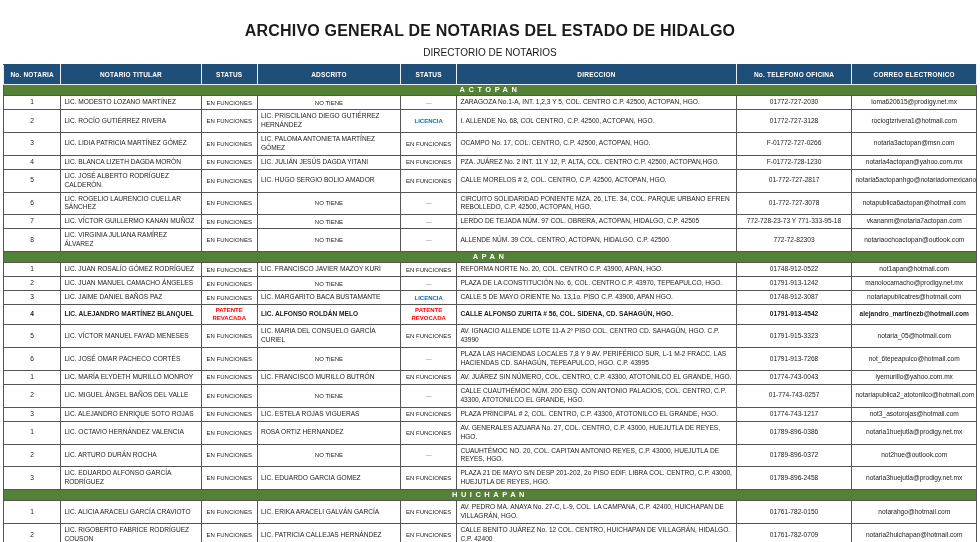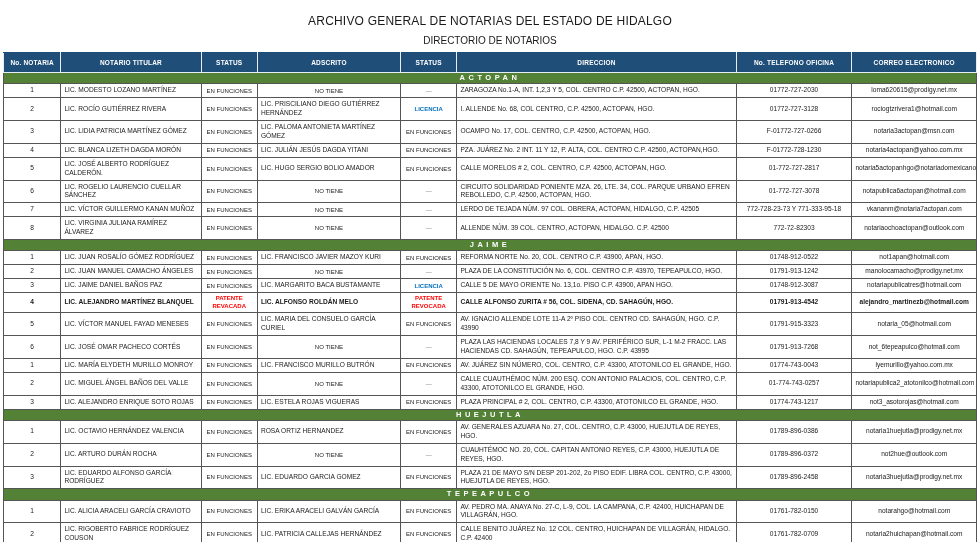--- a/index.html
+++ b/index.html
@@ -1,20 +1,20 @@
 <!DOCTYPE html>
 <html style="--header-bg: #1F4E79; --section-bg: #538135; --licencia-color: #0070C0; --revoked-color: #FF0000;"><head>
 <meta charset="utf-8">
 <style>
   * { box-sizing: border-box; margin: 0; padding: 0; }
   html, body { width: 980px; background: #fff; font-family: "Liberation Sans", sans-serif; }
   body { height: 542px; overflow: hidden; }
   .page { padding: 6px 3px 0 3px; }
   .title-block { text-align: center; margin-bottom: 4px; }
-  .page-title { font-size: 12px; font-weight: normal; color: #1a1a1a; letter-spacing: 0.2px; margin-top: 8px; }
+  .page-title { font-size: 16px; font-weight: bold; color: #1a1a1a; letter-spacing: 0.2px; margin-top: 16px; }
   .page-subtitle { font-size: 10px; font-weight: normal; color: #1a1a1a; margin-top: 7px; margin-bottom: 6px; }
   table.directory { width: 100%; border-collapse: collapse; table-layout: fixed; }
   table.directory col.c-num   { width: 5.9%; }
   table.directory col.c-tit   { width: 14.4%; }
   table.directory col.c-st1   { width: 5.8%; }
   table.directory col.c-ads   { width: 14.7%; }
   table.directory col.c-st2   { width: 5.8%; }
   table.directory col.c-dir   { width: 28.7%; }
   table.directory col.c-tel   { width: 11.9%; }
   table.directory col.c-mail  { width: 12.8%; }
@@ -152,21 +152,21 @@
           <td class="col-num">8</td>
           <td class="col-titular">LIC. VIRGINIA JULIANA RAMÍREZ ÁLVAREZ</td>
           <td class="col-status st-normal">EN FUNCIONES</td>
           <td class="col-status c-center">NO TIENE</td>
           <td class="col-status st-dash">—</td>
           <td class="col-direccion">ALLENDE NÚM. 39 COL. CENTRO, ACTOPAN, HIDALGO.  C.P. 42500</td>
           <td class="col-telefono">772-72-82303</td>
           <td class="col-correo">notariaochoactopan@outlook.com</td>
         </tr>
         <tr class="section-row">
-          <td colspan="8">JAIME</td>
+          <td colspan="8">APAN</td>
         </tr>
         <tr>
           <td class="col-num">1</td>
           <td class="col-titular">LIC. JUAN ROSALÍO GÓMEZ RODRÍGUEZ</td>
           <td class="col-status st-normal">EN FUNCIONES</td>
           <td class="col-adscrito-name">LIC. FRANCISCO JAVIER MAZOY KURI</td>
           <td class="col-status st-normal">EN FUNCIONES</td>
           <td class="col-direccion">REFORMA NORTE  No. 20, COL. CENTRO C.P. 43900, APAN, HGO.</td>
           <td class="col-telefono">01748-912-0522</td>
           <td class="col-correo">not1apan@hotmail.com</td>
@@ -244,23 +244,20 @@
         <tr>
           <td class="col-num">3</td>
           <td class="col-titular">LIC. ALEJANDRO ENRIQUE SOTO ROJAS</td>
           <td class="col-status st-normal">EN FUNCIONES</td>
           <td class="col-adscrito-name">LIC. ESTELA ROJAS VIGUERAS</td>
           <td class="col-status st-normal">EN FUNCIONES</td>
           <td class="col-direccion">PLAZA PRINCIPAL # 2, COL. CENTRO, C.P. 43300, ATOTONILCO EL GRANDE, HGO.</td>
           <td class="col-telefono">01774-743-1217</td>
           <td class="col-correo">not3_asotorojas@hotmail.com</td>
         </tr>
-        <tr class="section-row">
-          <td colspan="8">HUEJUTLA</td>
-        </tr>
         <tr>
           <td class="col-num">1</td>
           <td class="col-titular">LIC. OCTAVIO HERNÁNDEZ VALENCIA</td>
           <td class="col-status st-normal">EN FUNCIONES</td>
           <td class="col-adscrito-name">ROSA ORTIZ HERNANDEZ</td>
           <td class="col-status st-normal">EN FUNCIONES</td>
           <td class="col-direccion">AV. GENERALES AZUARA No. 27, COL. CENTRO, C.P. 43000, HUEJUTLA DE REYES, HGO.</td>
           <td class="col-telefono">01789-896-0386</td>
           <td class="col-correo">notaria1huejutla@prodigy.net.mx</td>
         </tr>
@@ -278,21 +275,21 @@
           <td class="col-num">3</td>
           <td class="col-titular">LIC. EDUARDO ALFONSO GARCÍA RODRÍGUEZ</td>
           <td class="col-status st-normal">EN FUNCIONES</td>
           <td class="col-adscrito-name">LIC. EDUARDO GARCIA GOMEZ</td>
           <td class="col-status st-normal">EN FUNCIONES</td>
           <td class="col-direccion">PLAZA 21 DE MAYO S/N DESP 201-202, 2o PISO EDIF. LIBRA COL. CENTRO, C.P. 43000, HUEJUTLA DE REYES, HGO.</td>
           <td class="col-telefono">01789-896-2458</td>
           <td class="col-correo">notaria3huejutla@prodigy.net.mx</td>
         </tr>
         <tr class="section-row">
-          <td colspan="8">TEPEAPULCO</td>
+          <td colspan="8">HUICHAPAN</td>
         </tr>
         <tr>
           <td class="col-num">1</td>
           <td class="col-titular">LIC. ALICIA ARACELI GARCÍA CRAVIOTO</td>
           <td class="col-status st-normal">EN FUNCIONES</td>
           <td class="col-adscrito-name">LIC. ERIKA ARACELI GALVÁN GARCÍA</td>
           <td class="col-status st-normal">EN FUNCIONES</td>
           <td class="col-direccion">AV. PEDRO MA. ANAYA No. 27-C, L-9, COL. LA CAMPANA, C.P. 42400, HUICHAPAN DE VILLAGRÁN, HGO.</td>
           <td class="col-telefono">01761-782-0150</td>
           <td class="col-correo">notarahgo@hotmail.com</td>

